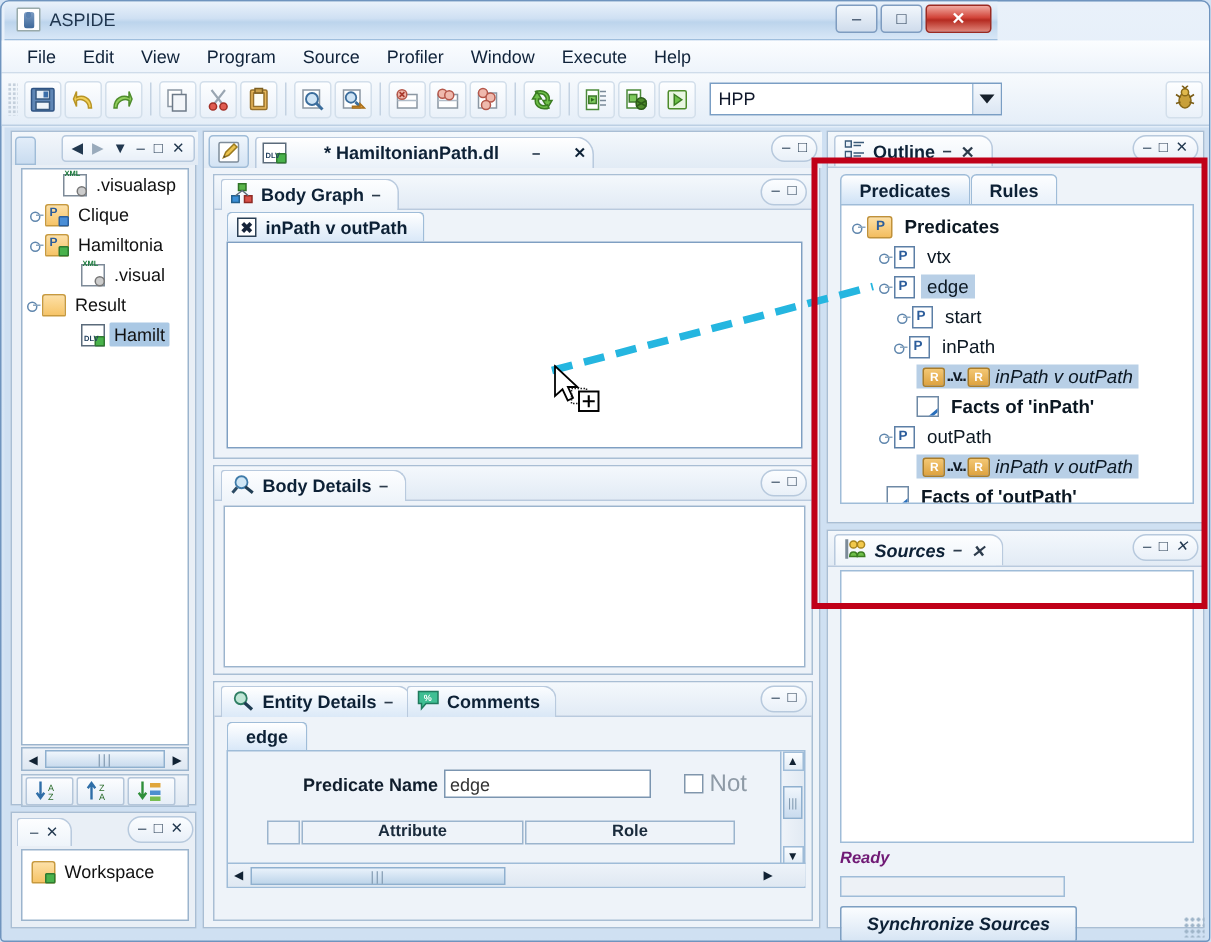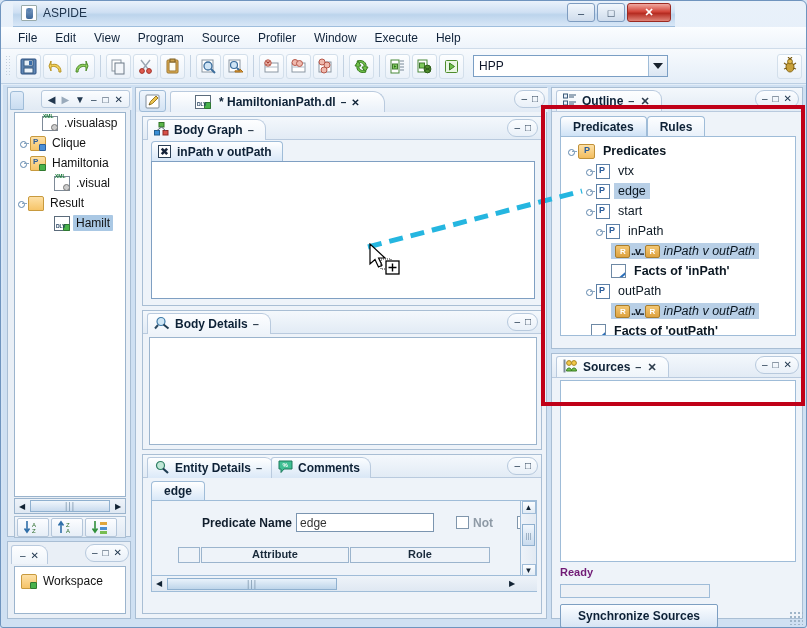--- a/index.html
+++ b/index.html
@@ -15,21 +15,21 @@
 
   
   #app-window{
     position:absolute; left:0; top:0; width:807px; height:628px;
     background: linear-gradient(to bottom,#e9f1fa 0%, #d7e6f6 40%, #cfe0f2 100%);
     border:1px solid #6f94be;
     border-radius:6px 6px 3px 3px;
     overflow:hidden;
   }
   #titlebar{
-    position:absolute; left:12px; top:0; width:662px; height:26px;
+    position:absolute; left:2px; top:0; width:662px; height:26px;
     background: linear-gradient(to bottom,#eaf2fb 0%, #cfe0f3 45%, #bcd4ec 55%, #d8e7f7 100%);
     border-bottom:1px solid #9fbedd;
   }
   #titlebar .t-left{ position:absolute; left:8px; top:4px; display:flex; align-items:center; gap:6px;}
   .java-ico{
     width:16px;height:16px;background:#fff;border:1px solid #9aa;
     position:relative; border-radius:1px;
   }
   .java-ico:after{
     content:""; position:absolute; left:4px; top:2px; width:7px;height:11px;
@@ -206,21 +206,21 @@
   }
   #ws-body{position:absolute;left:6px;top:24px;width:112px;height:48px;background:#fff;border:1px solid #9bb4cd;}
 
   
   #center-col{ position:absolute; left:132px; top:0px; width:412px; height:536px;}
   #editor-frame{ left:0; top:2px; width:412px; height:532px; background:#eef3f9;}
   #editor-head{ position:absolute;left:0;top:0;width:412px;height:24px;
     background:linear-gradient(to bottom,#f4f8fc,#e2ebf5); }
   .doc-tab{
     position:absolute;left:34px;top:3px;height:21px;
-    display:flex;align-items:center;gap:5px;padding:0 24px;
+    display:flex;align-items:center;gap:22px;padding:0 4px;
     background:linear-gradient(to bottom,#ffffff,#eaf1f9);
     border:1px solid #b9cade;border-bottom:none;border-radius:3px 12px 0 0;
     font-size:12px;color:#0d2136;font-weight:bold;
   }
   .edit-ico-btn{
     position:absolute;left:3px;top:2px;width:27px;height:22px;
     background:linear-gradient(to bottom,#f0f6fc,#d3e3f4);
     border:1px solid #9fbcd8;border-radius:3px;
     display:flex;align-items:center;justify-content:center;
   }
@@ -249,21 +249,21 @@
     position:absolute;left:8px;top:45px;width:386px;height:92px;
     background:#eef3f9;border:1px solid #9fbcd8;
   }
   .form-row{position:absolute;left:50px;top:12px;display:flex;align-items:center;gap:4px;}
   .form-label{font-size:12px;font-weight:bold;color:#101d2c;}
   .text-input{
     width:138px;height:19px;border:1px solid #7b95b0;background:#fff;
     font-size:12px;color:#333;padding:0 3px; display:flex; align-items:center;
   }
   .chk{width:13px;height:13px;border:1px solid #8096ac;background:#fff;}
-  .chk-lbl{font-size:12px;color:#8e9aa6;font-weight:bold;}
+  .chk-lbl{font-size:16px;color:#8e9aa6;font-weight:normal;}
   .vscroll{
     position:absolute;right:0;top:0;width:16px;height:76px;
     background:linear-gradient(to right,#eef3f9,#e2eaf3);border-left:1px solid #9fbcd8;
     display:flex;flex-direction:column;align-items:center;
   }
   .vsb-a{width:14px;height:14px;display:flex;align-items:center;justify-content:center;font-size:8px;color:#123;
     background:linear-gradient(to bottom,#fbfdff,#e1ebf5);border:1px solid #9fbcd8;}
   .vsb-thumb{width:13px;height:22px;margin-top:10px;background:linear-gradient(to bottom,#f0f6fc,#c9dbee);
     border:1px solid #8fb0cf;display:flex;align-items:center;justify-content:center;color:#7d96ad;font-size:8px;}
   .hscroll-b{
@@ -300,21 +300,21 @@
     background:linear-gradient(#fde0a6,#f3bd5e);border:1px solid #c09139;border-radius:2px;position:relative;}
   .ic-predroot:before{content:"P";position:absolute;left:5px;top:0px;font-size:9px;font-weight:bold;color:#2c5d9b;}
   .ic-rule{display:flex;align-items:center;gap:0px;flex:0 0 auto;margin-right:4px;}
   .box-r{width:15px;height:13px;background:linear-gradient(#f3c774,#dda23f);border:1px solid #a97d2b;border-radius:2px;position:relative;}
   .box-r:after{content:"R";position:absolute;left:4px;top:1px;font-size:8px;font-weight:bold;color:#fff;}
   .rule-mid{font-size:11px;font-weight:bold;color:#101a24;padding:0 1px;letter-spacing:-1px;}
   .ic-facts{width:15px;height:14px;flex:0 0 15px;margin-right:4px;background:#fff;border:1px solid #6e89a5;position:relative;overflow:hidden;}
   .ic-facts:after{content:"";position:absolute;left:-2px;top:11px;width:22px;height:2px;background:#2a6fbb;transform:rotate(-40deg);}
   .italic{font-style:italic;}
 
-  #sources-frame{ left:0; top:268px; width:252px; height:266px; background:#eef3f9;}
+  #sources-frame{ left:0; top:268px; width:252px; height:266px; background:#eef3f9;font-style:italic;}
   #src-body{position:absolute;left:8px;top:26px;width:236px;height:182px;background:#fff;border:1px solid #9fbcd8;}
   #src-status{position:absolute;left:8px;top:212px;font-size:11px;font-weight:bold;color:#701a75;}
   #src-progress{position:absolute;left:8px;top:230px;width:150px;height:14px;background:#edf1f6;border:1px solid #9fbcd8;}
   #src-sync{
     position:absolute;left:8px;top:250px;width:158px;height:24px;
     background:linear-gradient(to bottom,#fbfdff,#d7e5f4);
     border:1px solid #7d9fc2;border-radius:2px;
     display:flex;align-items:center;justify-content:center;
     font-size:12px;font-weight:bold;color:#0d2136;
   }
@@ -790,21 +790,21 @@
             <span class="ic-pred"></span>
             <span class="txt">vtx</span>
           </div>
 
           <div class="ot-row" style="padding-left:22px">
             <span class="handle closed"></span>
             <span class="ic-pred"></span>
             <span class="txt hl">edge</span>
           </div>
 
-          <div class="ot-row" style="padding-left:22px">
+          <div class="ot-row" style="padding-left:34px">
             <span class="handle closed"></span>
             <span class="ic-pred"></span>
             <span class="txt">start</span>
           </div>
 
           <div class="ot-row" style="padding-left:32px">
             <span class="handle open"></span>
             <span class="ic-pred"></span>
             <span class="txt">inPath</span>
           </div>

